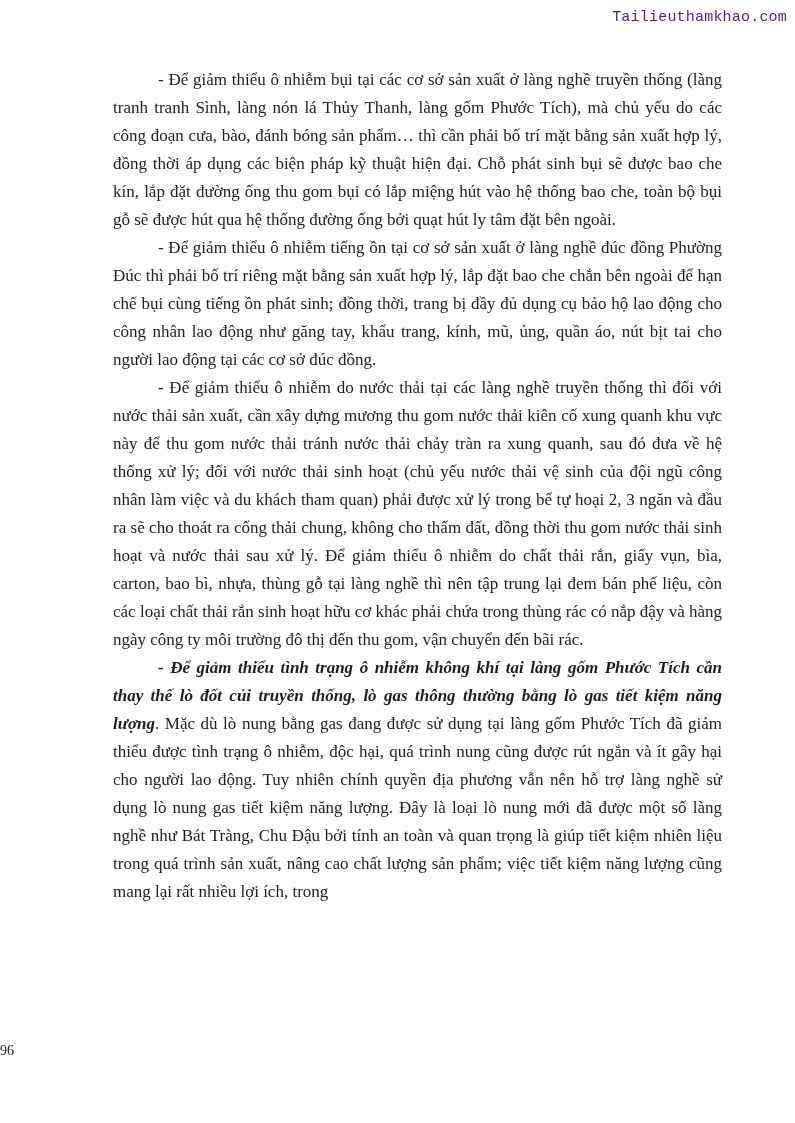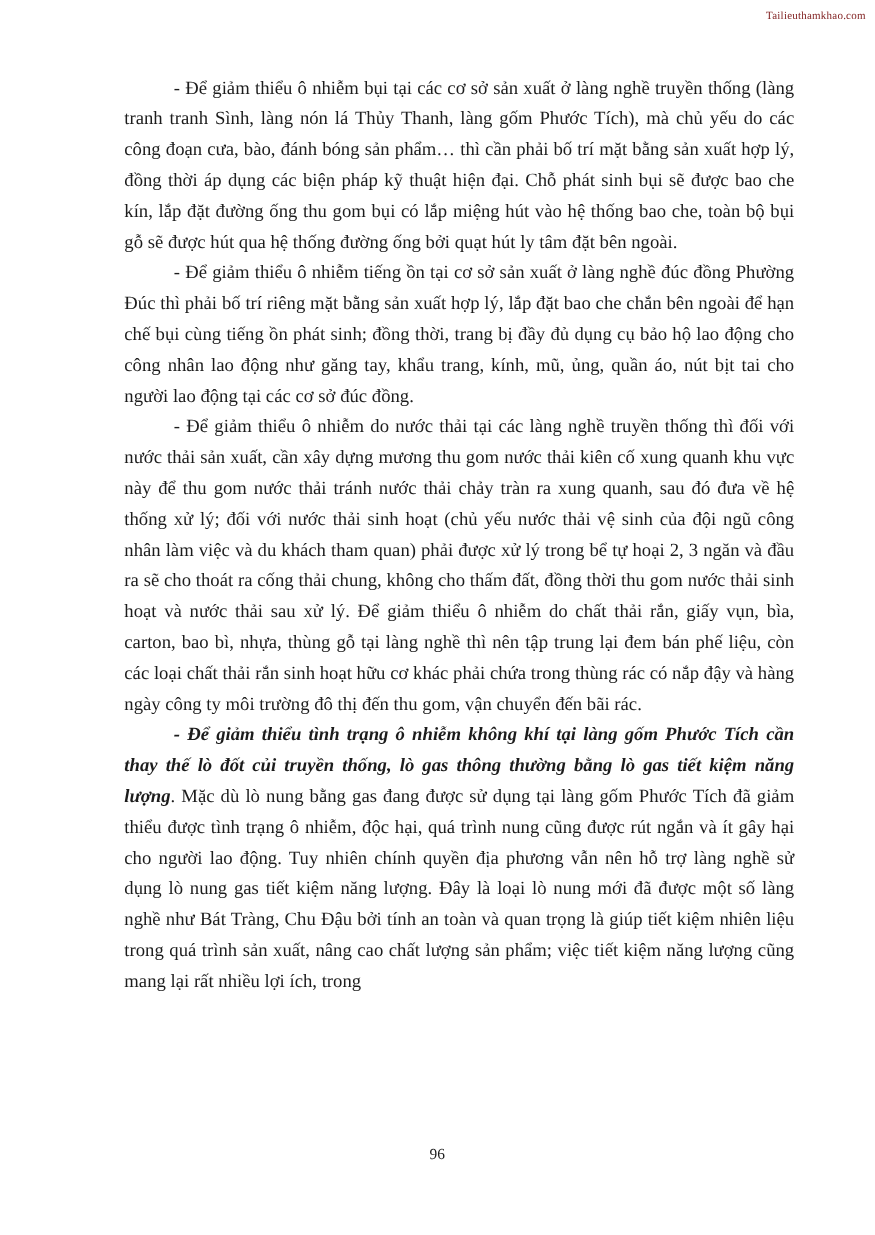--- a/index.html
+++ b/index.html
@@ -9,43 +9,43 @@
     background: #ffffff;
     font-family: "Liberation Serif", serif;
     position: relative;
     overflow: hidden;
     color: #1c1c1c;
   }
   .watermark {
     position: absolute;
     top: 9px;
     right: 8px;
-    font-family: Liberation Serif, serif;
-    font-size: 10px;
-    color: #7f1d1d;
+    font-family: Liberation Mono, monospace;
+    font-size: 15px;
+    color: #4c1d95;
     letter-spacing: 0.2px;
   }
   .content {
     position: absolute;
     left: 113px;
     top: 66px;
     width: 609px;
     font-size: 17px;
     line-height: 28px;
     text-align: justify;
   }
   .content p { margin: 0; padding: 0; }
   .content p.indent { text-indent: 45px; }
   .em-bi { font-weight: bold; font-style: italic; }
   .page-number {
     position: absolute;
     left: 0;
     bottom: 64px;
     width: 100%;
-    text-align: center;
+    text-align: left;
     font-size: 14px;
     color: #1c1c1c;
   }
 </style>
 </head>
 <body>
 
 <div class="watermark">Tailieuthamkhao.com</div>
 
 <div class="content">

